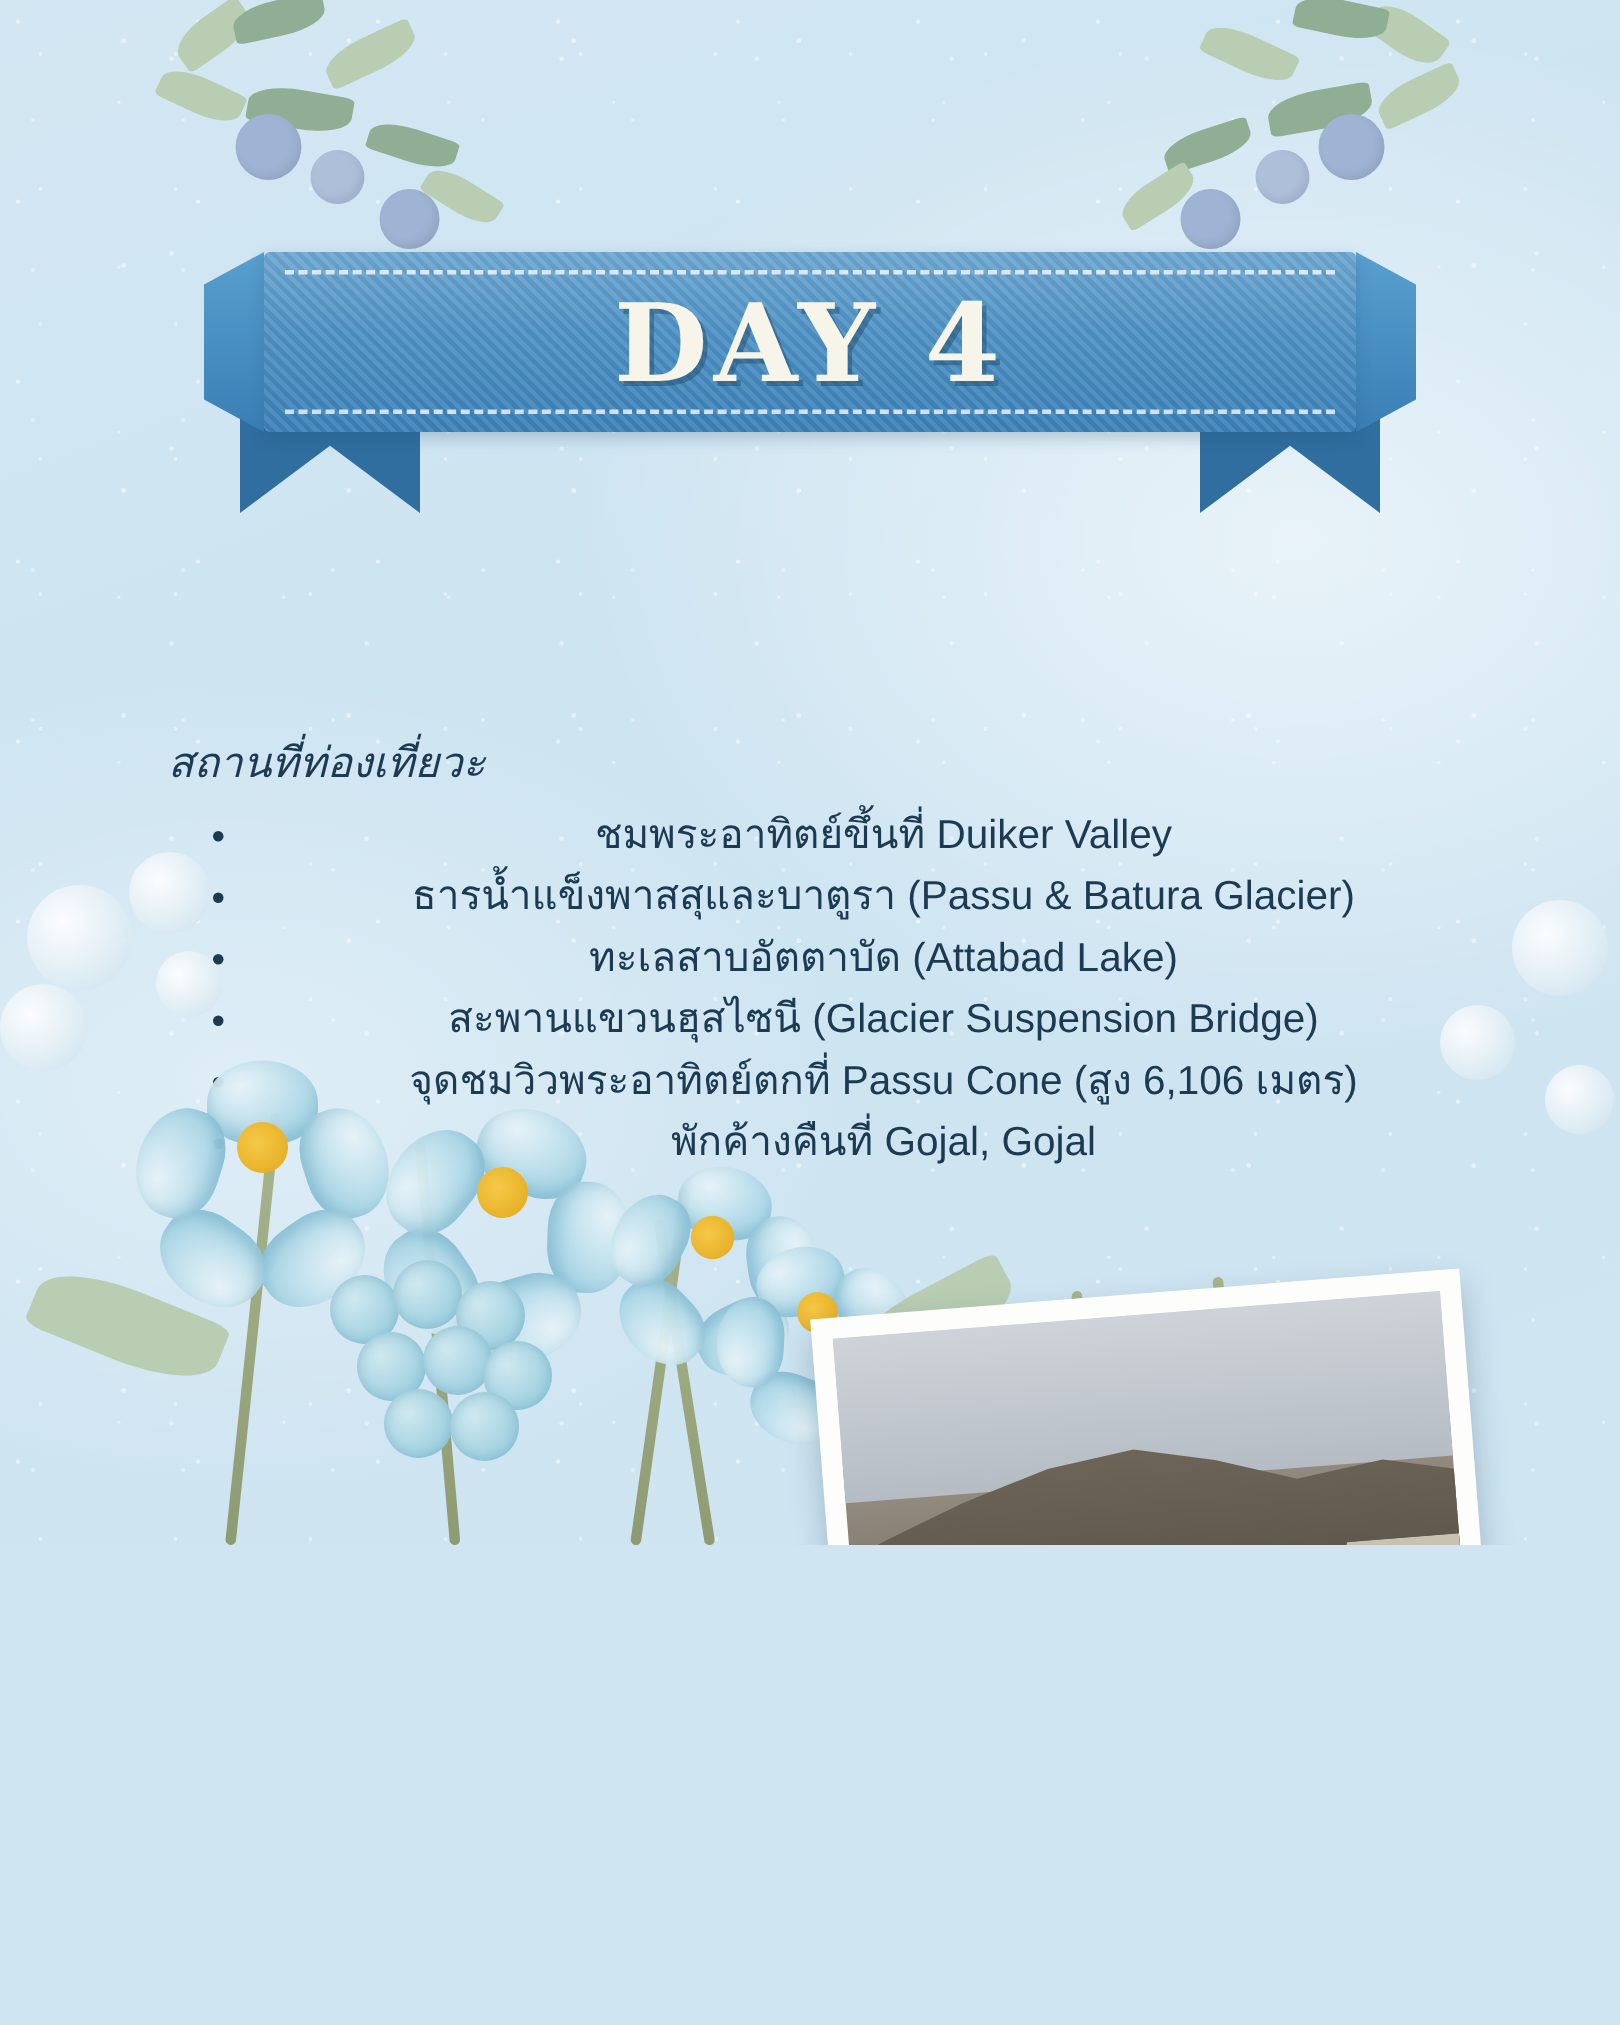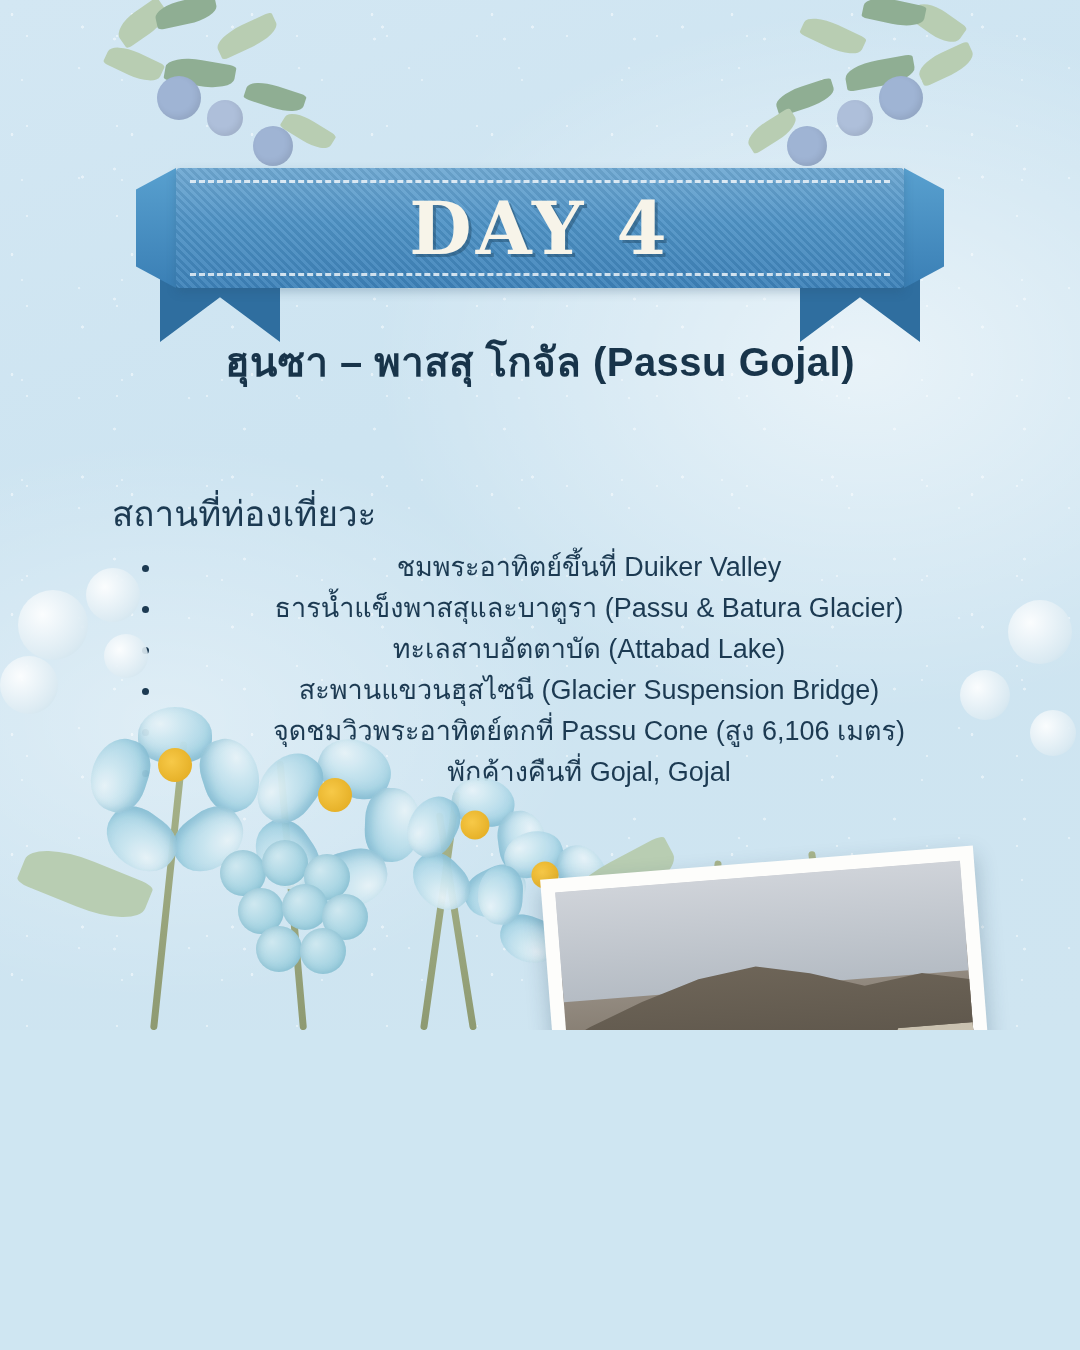--- a/index.html
+++ b/index.html
@@ -208,22 +208,23 @@
     letter-spacing: .5px;
   }
   .section {
     position: absolute;
     top: 486px;
     left: 112px;
     width: 900px;
     color: #1c3a52;
   }
   .section-label {
-    font-size: 35px;
+    font-size: 28px;
     margin-bottom: 6px;
+    font-style: italic;
   }
   ul.places {
     list-style: none;
     margin: 0;
     padding: 0 0 0 26px;
   }
   ul.places li {
     position: relative;
     font-size: 27px;
     line-height: 41px;
@@ -368,21 +369,20 @@
 
   <div class="banner-wrap">
     <div class="ribbon-tail left"></div>
     <div class="ribbon-tail right"></div>
     <div class="ribbon-edge l"></div>
     <div class="ribbon-edge r"></div>
     <div class="ribbon-main"></div>
     <div class="day-title">DAY 4</div>
   </div>
 
-  <div class="headline">ฮุนซา – พาสสุ โกจัล (Passu Gojal)</div>
 
   <div class="section">
     <div class="section-label">สถานที่ท่องเที่ยวะ</div>
     <ul class="places">
       <li>ชมพระอาทิตย์ขึ้นที่ Duiker Valley</li>
       <li>ธารน้ำแข็งพาสสุและบาตูรา (Passu &amp; Batura Glacier)</li>
       <li>ทะเลสาบอัตตาบัด (Attabad Lake)</li>
       <li>สะพานแขวนฮุสไซนี (Glacier Suspension Bridge)</li>
       <li>จุดชมวิวพระอาทิตย์ตกที่ Passu Cone (สูง 6,106 เมตร)</li>
       <li> พักค้างคืนที่ Gojal, Gojal</li>

